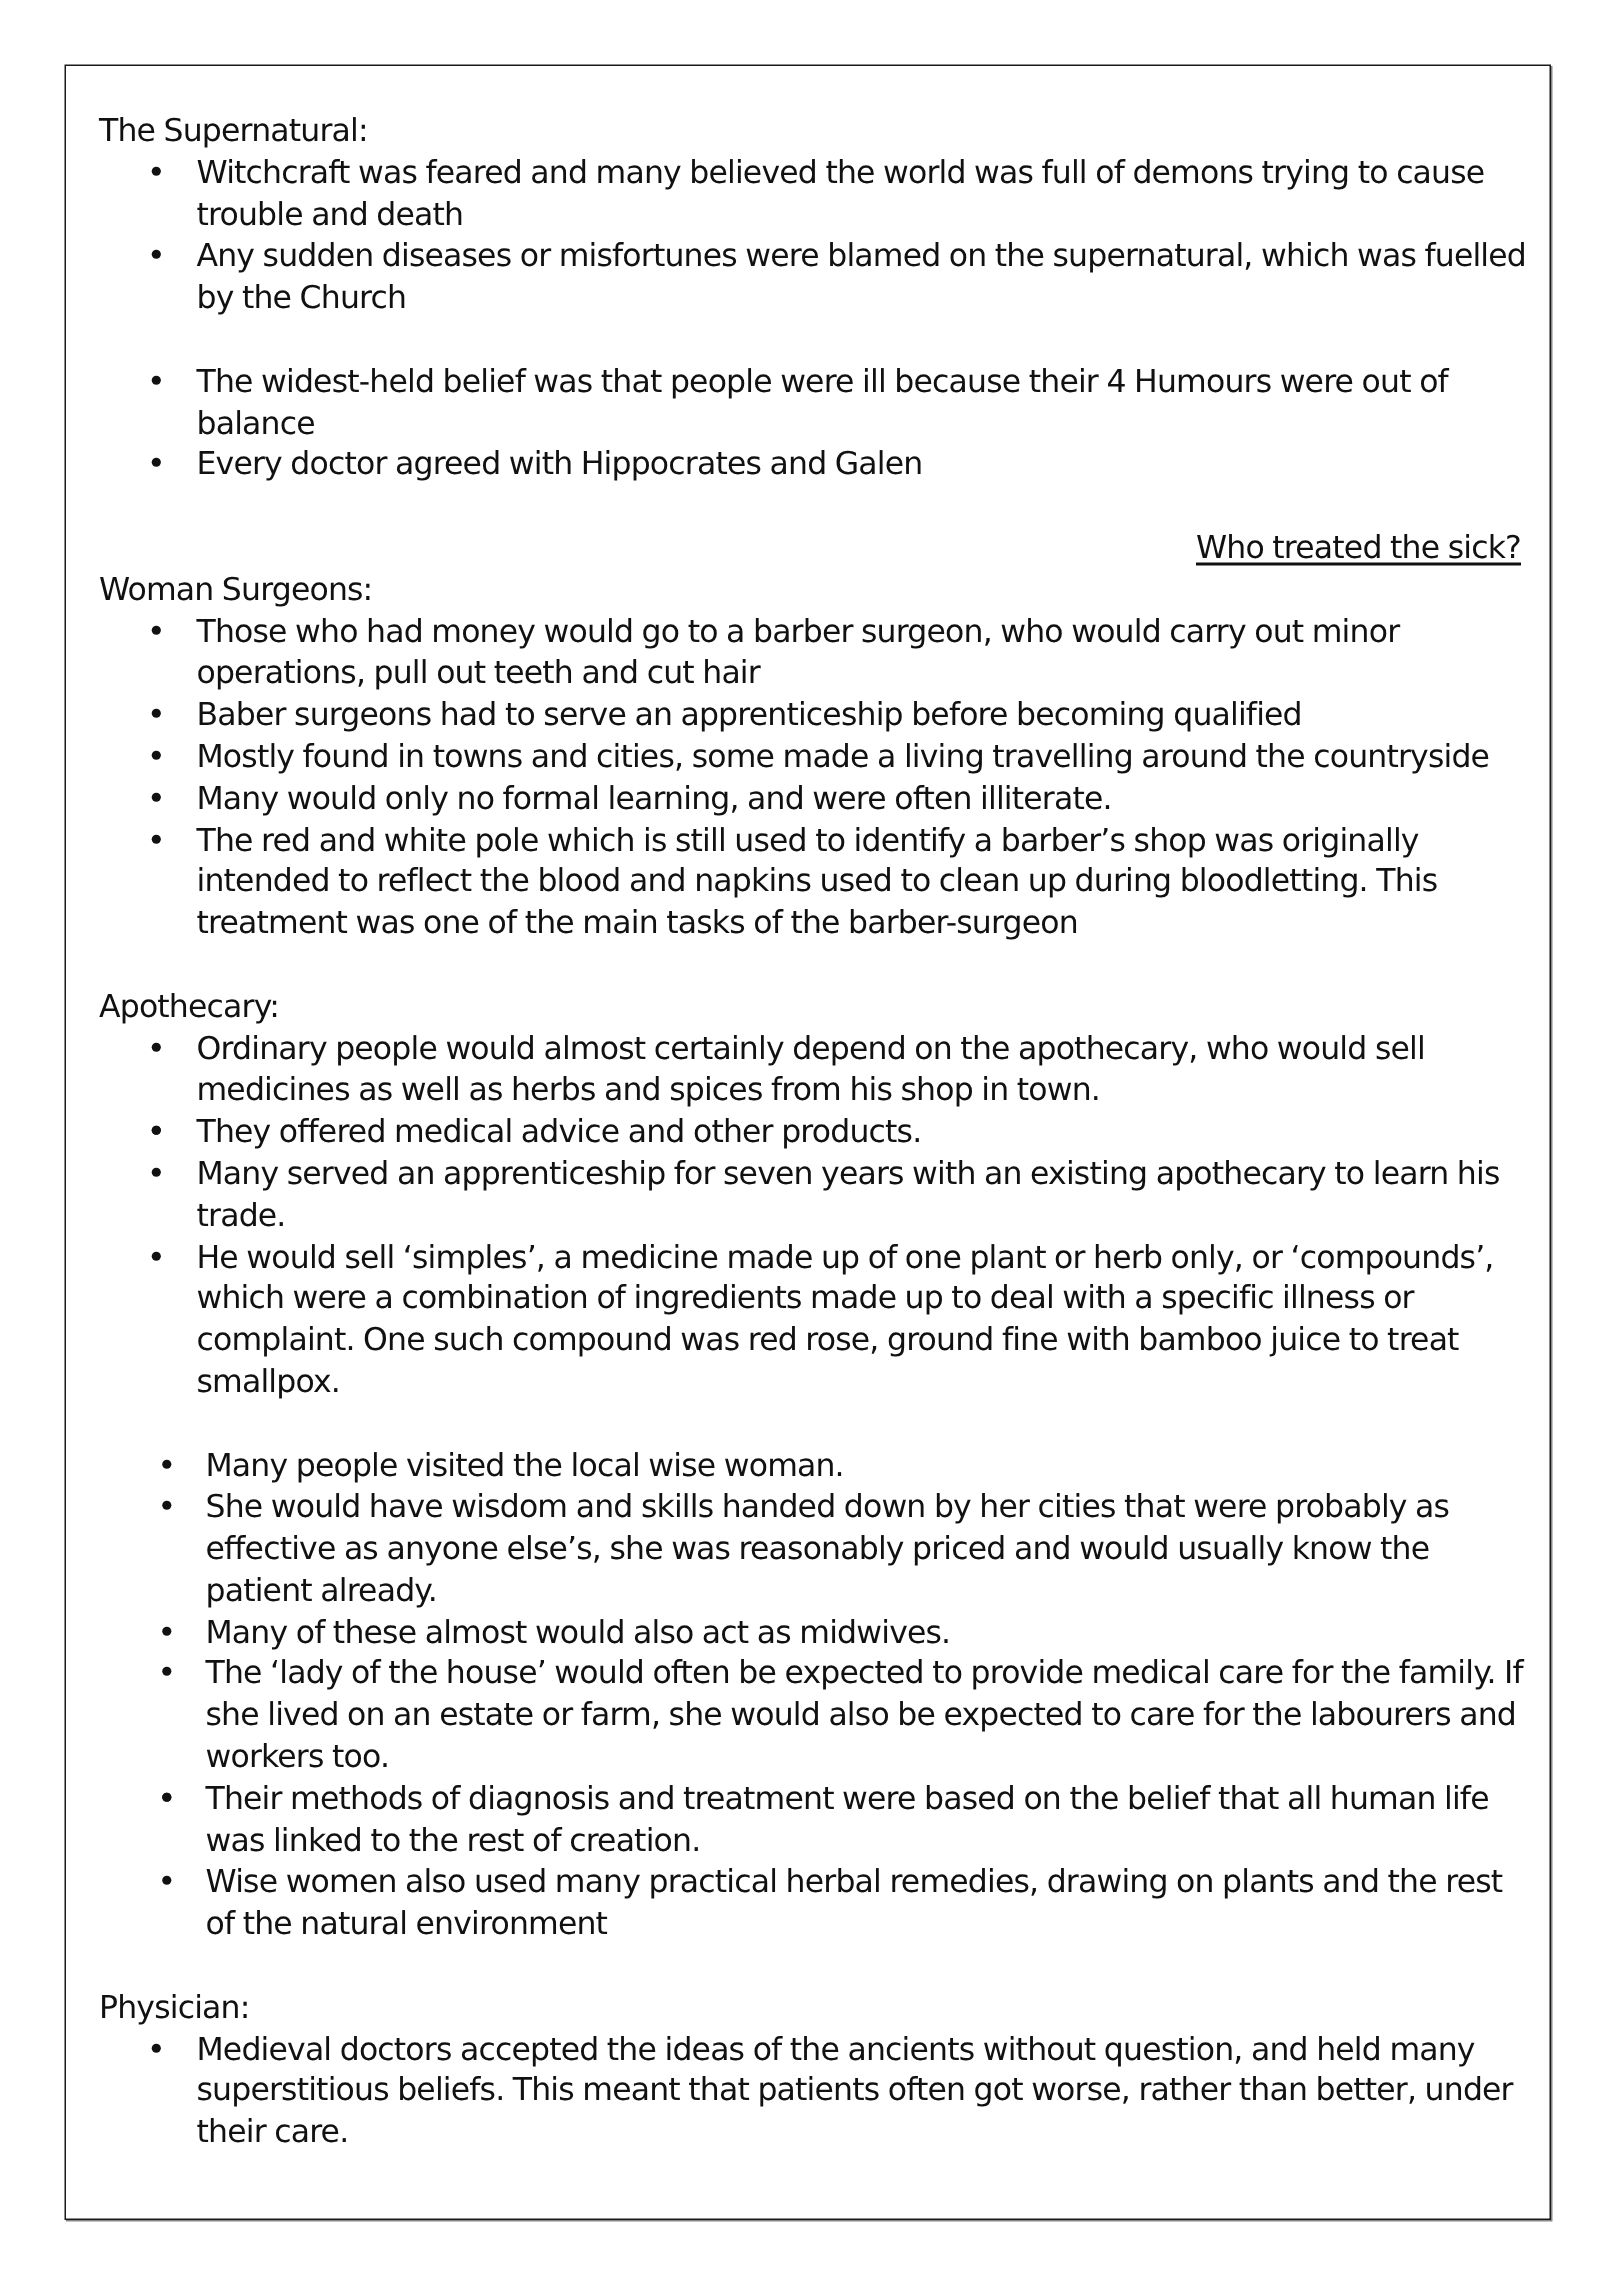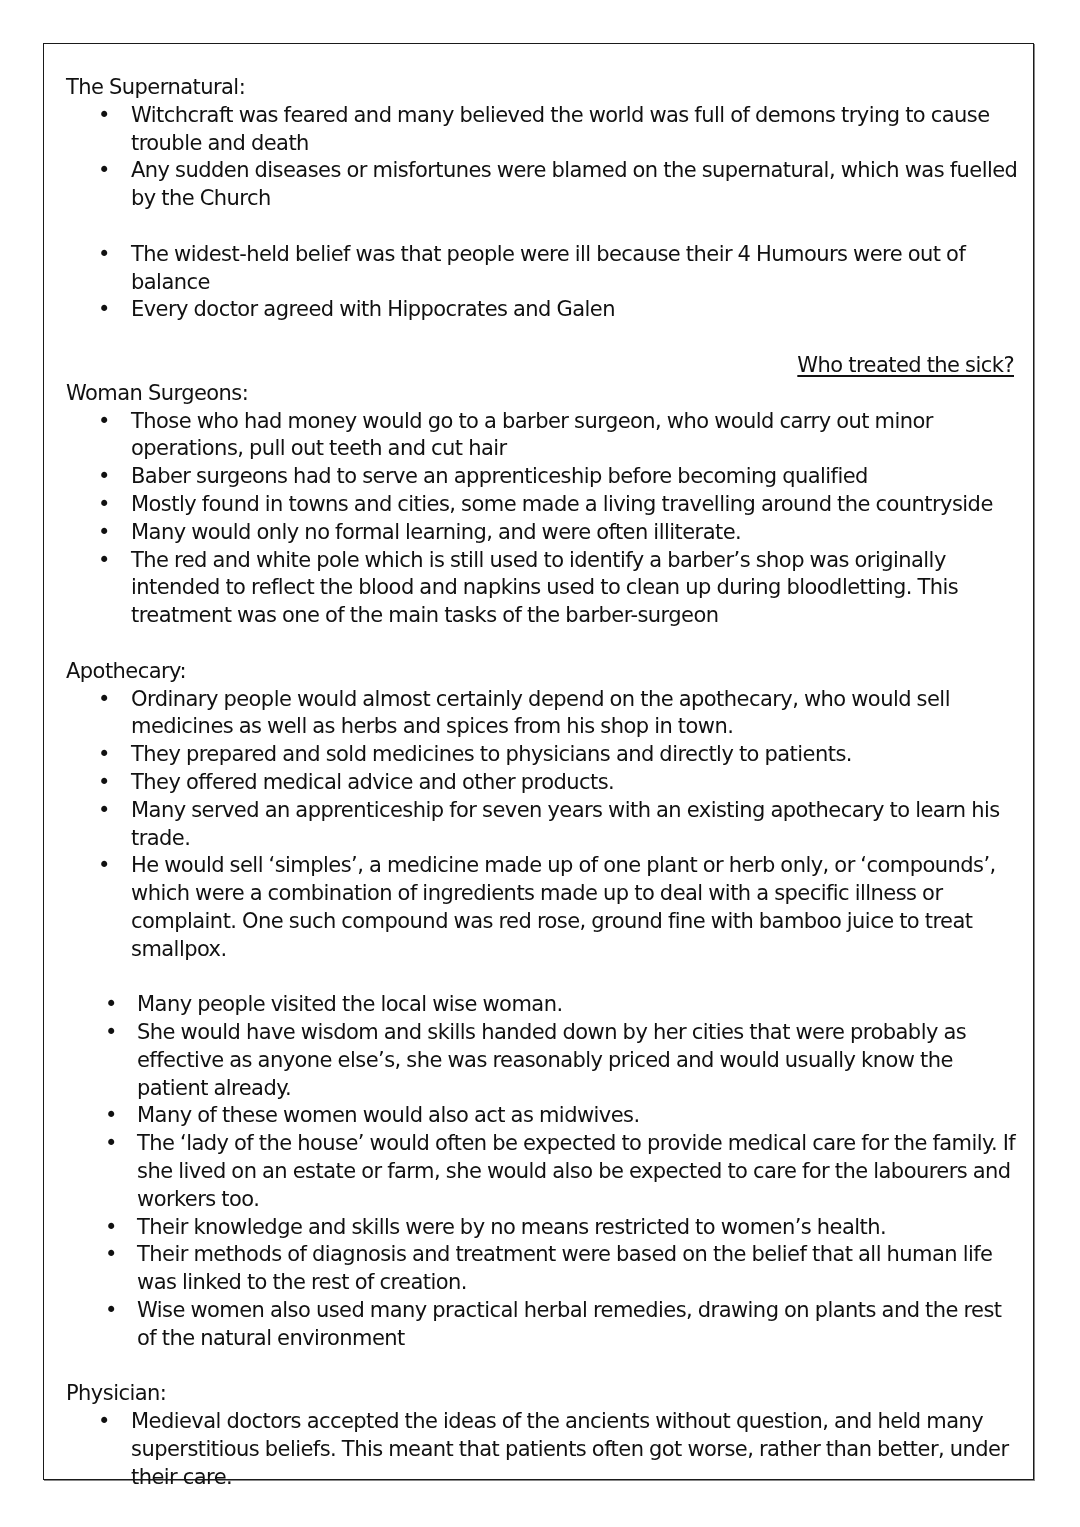--- a/index.html
+++ b/index.html
@@ -118,36 +118,36 @@
       <li><span class="bullet">•</span><span>The red and white pole which is still used to identify a barber’s shop was originally intended to reflect the blood and napkins used to clean up during bloodletting. This treatment was one of the main tasks of the barber-surgeon</span></li>
     </ul>
   </div>
 
   <div class="gap"></div>
 
   <div>
     <p class="section-label">Apothecary:</p>
     <ul class="bullets">
       <li><span class="bullet">•</span><span>Ordinary people would almost certainly depend on the apothecary, who would sell medicines as well as herbs and spices from his shop in town.</span></li>
-      <li><span class="bullet">•</span><span>They prepared and sold medicines to physicians and directly to patients.</span></li>
+      <li><span class="bullet">•</span></li>
       <li><span class="bullet">•</span><span>They offered medical advice and other products.</span></li>
       <li><span class="bullet">•</span><span>Many served an apprenticeship for seven years with an existing apothecary to learn his trade.</span></li>
       <li><span class="bullet">•</span><span>He would sell ‘simples’, a medicine made up of one plant or herb only, or ‘compounds’, which were a combination of ingredients made up to deal with a specific illness or complaint.  One such compound was red rose, ground fine with bamboo juice to treat smallpox.</span></li>
     </ul>
   </div>
 
   <div class="gap"></div>
 
   <div>
     <ul class="bullets wide">
       <li><span class="bullet">•</span><span>Many people visited the local wise woman.</span></li>
       <li><span class="bullet">•</span><span>She would have wisdom and skills handed down by her cities that were probably as effective as anyone else’s, she was reasonably priced and would usually know the patient already.</span></li>
-      <li><span class="bullet">•</span><span>Many of these women would also act as midwives.</span></li>
+      <li><span class="bullet">•</span><span>Many of these almost would also act as midwives.</span></li>
       <li><span class="bullet">•</span><span>The ‘lady of the house’ would often be expected to provide medical care for the family.  If she lived on an estate or farm, she would also be expected to care for the labourers and workers too.</span></li>
-      <li><span class="bullet">•</span><span>Their knowledge and skills were by no means restricted to women’s health.</span></li>
+      <li><span class="bullet">•</span></li>
       <li><span class="bullet">•</span><span>Their methods of diagnosis and treatment were based on the belief that all human life was linked to the rest of creation.</span></li>
       <li><span class="bullet">•</span><span>Wise women also used many practical herbal remedies, drawing on plants and the rest of the natural environment</span></li>
     </ul>
   </div>
 
   <div class="gap"></div>
 
   <div>
     <p class="section-label">Physician:</p>
     <ul class="bullets">

